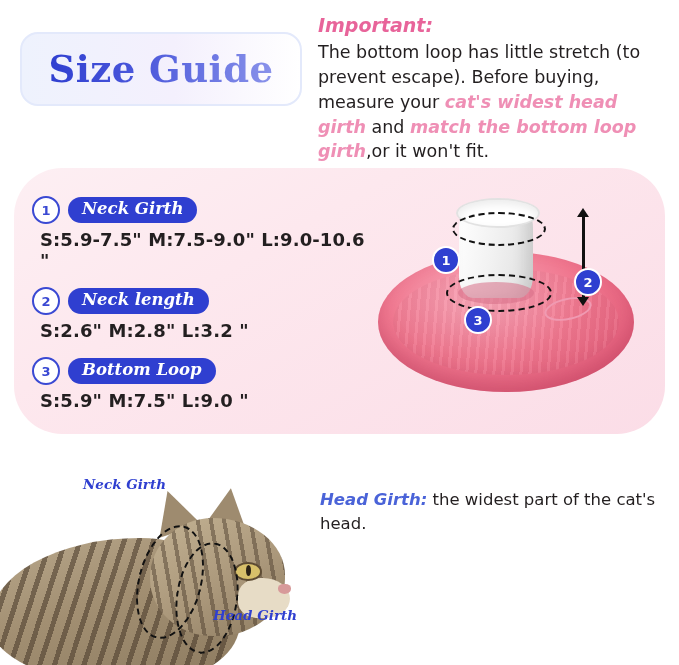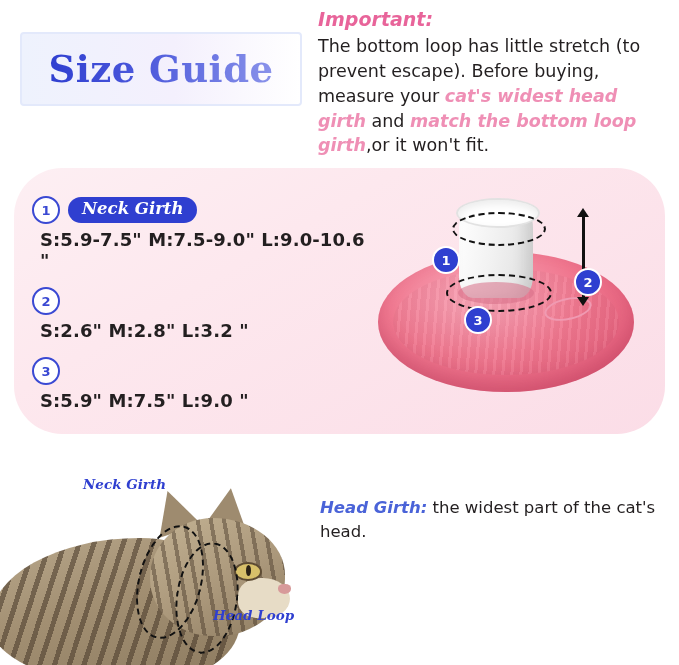--- a/index.html
+++ b/index.html
@@ -21,42 +21,42 @@
     left: 0; top: 0;
     width: 679px;
     height: 175px;
   }
   .size-guide-badge {
     position: absolute;
     left: 20px;
     top: 32px;
     width: 278px;
     height: 70px;
-    border-radius: 4px;
+    border-radius: 18px;
     background: linear-gradient(90deg, #eef2fd 0%, #f4f0fd 55%, #ffffff 100%);
     border: 2px solid #e3e9fb;
     display: flex;
     align-items: center;
     justify-content: center;
   }
   .size-guide-text {
     font-family: "DejaVu Serif", serif;
     font-weight: bold;
     font-size: 37px;
     letter-spacing: 0.5px;
     background: linear-gradient(90deg, #2f3fd0 0%, #4a57db 40%, #8a93ea 100%);
     -webkit-background-clip: text;
     background-clip: text;
     color: transparent;
   }
 
   .important-block {
     position: absolute;
     left: 318px;
-    top: 6px;
+    top: 12px;
     width: 350px;
     font-size: 17.5px;
     line-height: 1.42;
     color: #231f20;
   }
   .important-title {
     color: #e8649a;
     font-weight: bold;
     font-style: italic;
     font-size: 19px;
@@ -369,21 +369,21 @@
   .bottom-text {
     position: absolute;
     left: 320px;
     top: 38px;
     width: 352px;
     font-size: 17.5px;
     line-height: 1.42;
     color: #231f20;
   }
   .bottom-text .para2 {
-    margin-top: 18px;
+    margin-top: 10px;
     font-size: 16.5px;
     line-height: 1.45;
   }
   .blue-em {
     color: #4a63d8;
     font-style: italic;
     font-weight: bold;
   }
 </style>
 </head>
@@ -409,27 +409,29 @@
       <div class="row-head">
         <span class="num-circle">1</span>
         <span class="pill">Neck Girth</span>
       </div>
       <div class="row-values">S:5.9-7.5"  M:7.5-9.0"  L:9.0-10.6 "</div>
     </div>
 
     <div class="row">
       <div class="row-head">
         <span class="num-circle">2</span>
+        <span class="pill">Neck length</span>
       </div>
       <div class="row-values">S:2.6"  M:2.8"  L:3.2 "</div>
     </div>
 
     <div class="row">
       <div class="row-head">
         <span class="num-circle">3</span>
+        <span class="pill">Bottom Loop</span>
       </div>
       <div class="row-values">S:5.9"  M:7.5"  L:9.0 "</div>
     </div>
 
   </div>
 
   <div class="product">
     <div class="disc"></div>
     <div class="collar"></div>
     <div class="collar-top"></div>
@@ -452,21 +454,21 @@
     <div class="cat-ear ear-right"></div>
     <div class="cat-head"></div>
     <div class="cat-muzzle"></div>
     <div class="cat-nose"></div>
     <div class="cat-eye eye-right">
       <div class="cat-eye-pupil"></div>
     </div>
     <div class="measure-dash neck-dash"></div>
     <div class="measure-dash head-dash"></div>
     <div class="cat-label neck-label">Neck Girth</div>
-    <div class="cat-label head-label">Head Loop</div>
+    <div class="cat-label head-label">Head Girth</div>
   </div>
 
   <div class="bottom-text">
     <div class="para2">
       <div>
         <span class="blue-em">Head Girth:</span><span> the widest part of the cat's head.</span>
       </div>
     </div>
   </div>
 </div>

